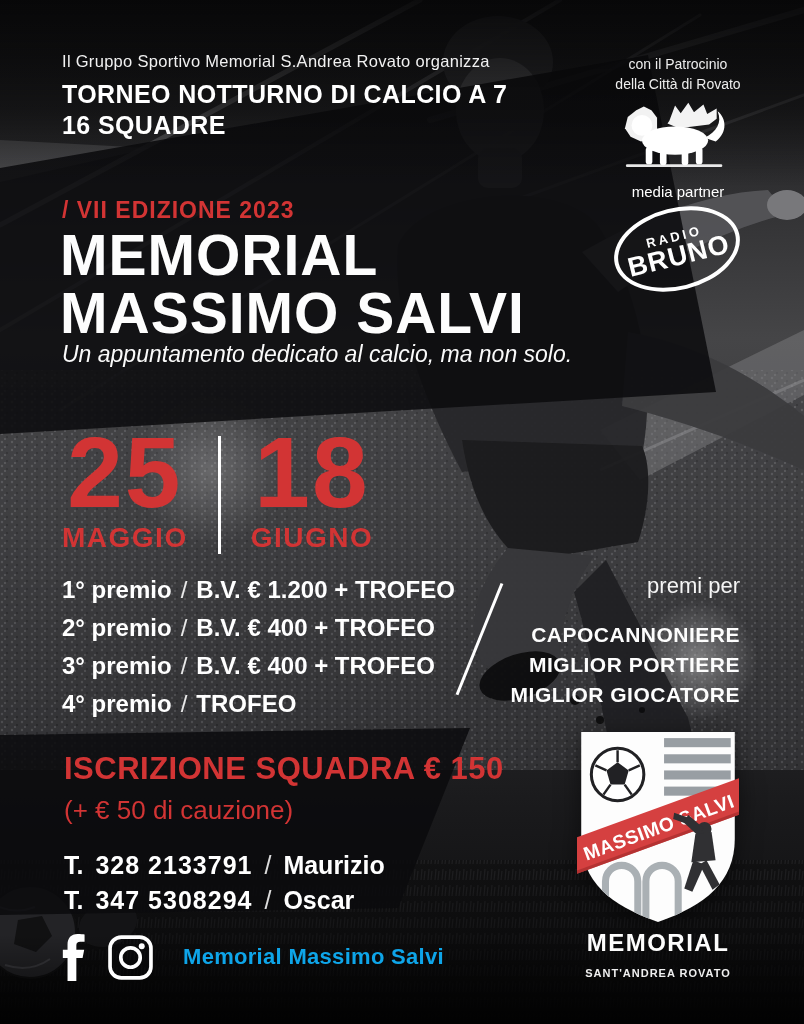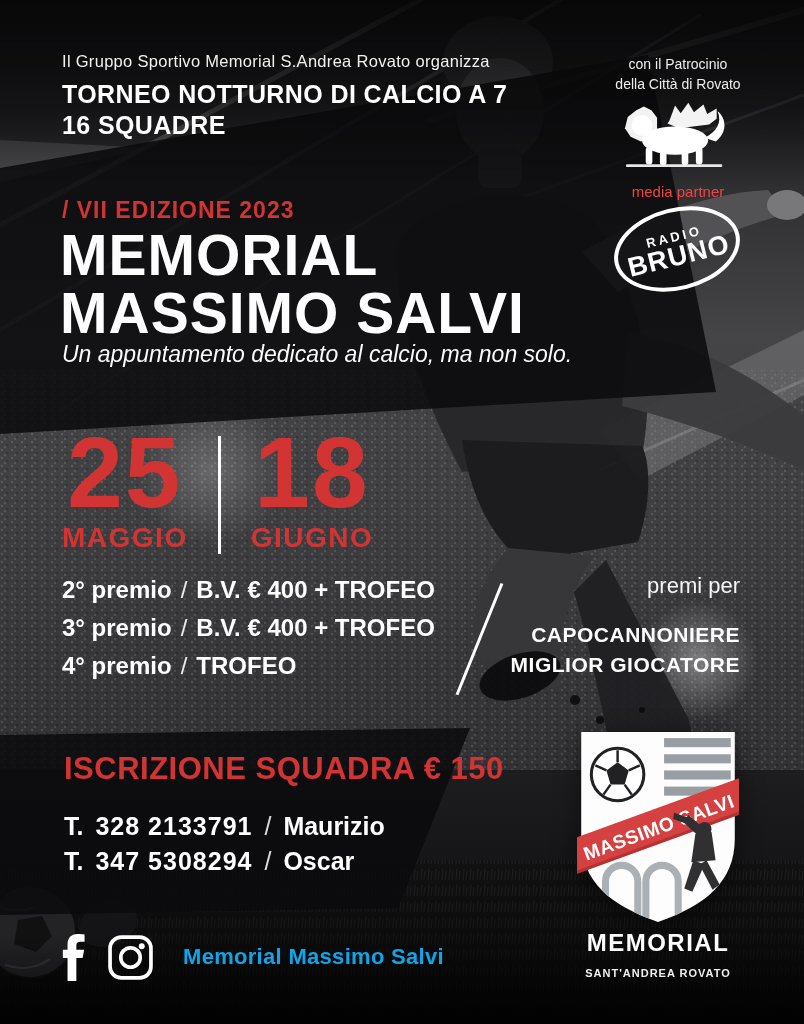--- a/index.html
+++ b/index.html
@@ -21,21 +21,21 @@
   .top-fade{position:absolute;left:0;top:0;width:804px;height:185px;z-index:2;
     background:linear-gradient(180deg,rgba(7,7,8,.92) 0%,rgba(7,7,8,.55) 58%,rgba(7,7,8,0) 100%);}
   .bottom-fade{position:absolute;left:0;bottom:0;width:804px;height:90px;z-index:2;
     background:linear-gradient(0deg,rgba(0,0,0,.75),rgba(0,0,0,0));}
   
   .content{position:absolute;inset:0;z-index:3;}
   .organizer{position:absolute;left:62px;top:52px;font-size:16.5px;letter-spacing:.3px;color:#f1f1f1;font-weight:500;}
   .tourney{position:absolute;left:62px;top:79px;font-size:25px;font-weight:800;line-height:31px;letter-spacing:.4px;color:#fff;}
   .patronage{position:absolute;left:588px;top:54px;width:180px;text-align:center;font-size:14px;line-height:20px;color:#ededed;font-weight:500;}
   .lion{position:absolute;left:612px;top:98px;width:128px;height:70px;}
-  .media-partner{position:absolute;left:588px;top:183px;width:180px;text-align:center;font-size:15px;color:#ef4444;font-weight:500;}
+  .media-partner{position:absolute;left:588px;top:183px;width:180px;text-align:center;font-size:15px;color:#ffffff;font-weight:500;}
   .radio-logo{position:absolute;left:613px;top:208px;width:128px;height:82px;border:4px solid #fff;border-radius:50%;
     transform:rotate(-14deg);display:flex;flex-direction:column;align-items:center;justify-content:center;gap:0;}
   .radio-logo .r-top{font-size:13px;font-weight:800;letter-spacing:3px;line-height:13px;}
   .radio-logo .r-bottom{font-size:27px;font-weight:800;letter-spacing:1px;line-height:26px;}
   .edition{position:absolute;left:62px;top:197px;font-size:23px;font-weight:800;letter-spacing:1px;color:var(--accent,#d23434);}
   .main-title{position:absolute;left:60px;top:226px;font-size:57px;font-weight:800;line-height:58px;letter-spacing:1px;color:#fdfdfd;}
   .tagline{position:absolute;left:62px;top:341px;font-size:23px;font-style:italic;font-weight:500;color:#fafafa;}
   .dates{position:absolute;left:62px;top:424px;display:flex;align-items:flex-end;}
   .date-col{text-align:center;}
   .date-day{font-size:100px;font-weight:800;line-height:96px;letter-spacing:2px;color:var(--accent,#d23434);}
@@ -194,38 +194,43 @@
       </div>
       <div class="date-divider"></div>
       <div class="date-col">
         <div class="date-day">18</div>
         <div class="date-month">GIUGNO</div>
       </div>
     </div>
 
     <div class="prizes">
       <div class="prize-row">
+        <span>1° premio</span><span class="prize-sep">/</span><span>B.V. € 1.200 + TROFEO</span>
+      </div>
+      <div class="prize-row">
         <span>2° premio</span><span class="prize-sep">/</span><span>B.V. € 400 + TROFEO</span>
       </div>
       <div class="prize-row">
         <span>3° premio</span><span class="prize-sep">/</span><span>B.V. € 400 + TROFEO</span>
       </div>
       <div class="prize-row">
         <span>4° premio</span><span class="prize-sep">/</span><span>TROFEO</span>
       </div>
     </div>
     <div class="slash-divider"></div>
     <div class="specials">
       <div class="specials-header">premi per</div>
       <div class="special-item">CAPOCANNONIERE</div>
+      <div class="special-item">MIGLIOR PORTIERE</div>
       <div class="special-item">MIGLIOR GIOCATORE</div>
     </div>
 
     <div class="registration">
       <div class="reg-fee">ISCRIZIONE SQUADRA € 150</div>
+      <div class="reg-deposit">(+ € 50 di cauzione)</div>
       <div class="contacts">
         <div class="contact-row">
           <span class="contact-prefix">T.</span><span class="contact-phone">328 2133791</span><span class="contact-sep">/</span><span class="contact-name">Maurizio</span>
         </div>
         <div class="contact-row">
           <span class="contact-prefix">T.</span><span class="contact-phone">347 5308294</span><span class="contact-sep">/</span><span class="contact-name">Oscar</span>
         </div>
       </div>
     </div>
 

